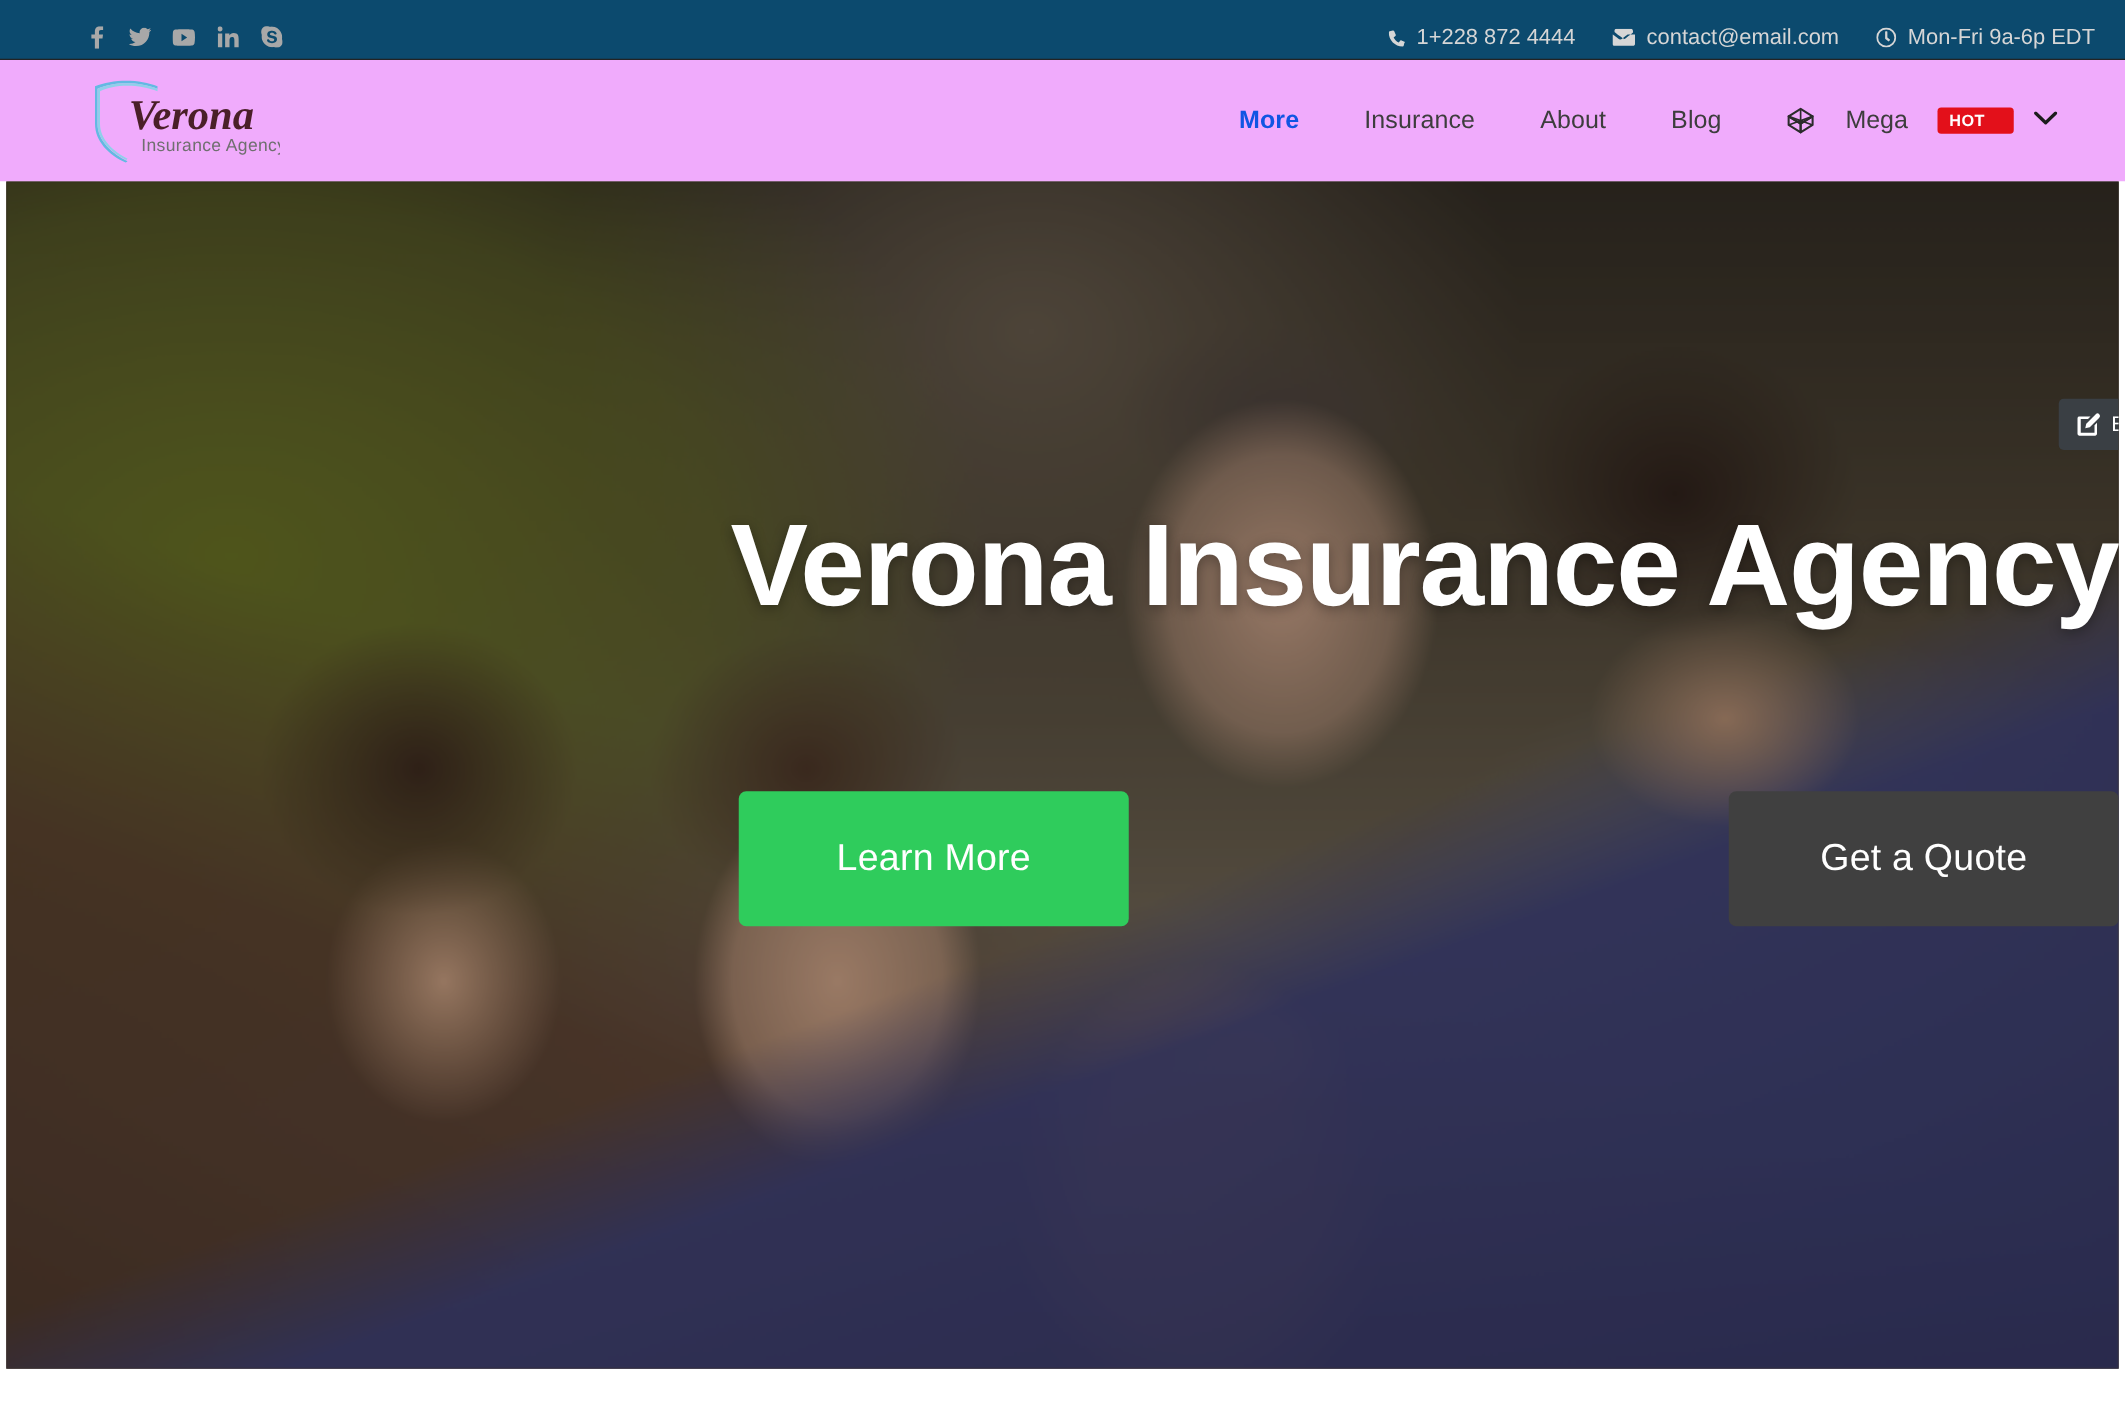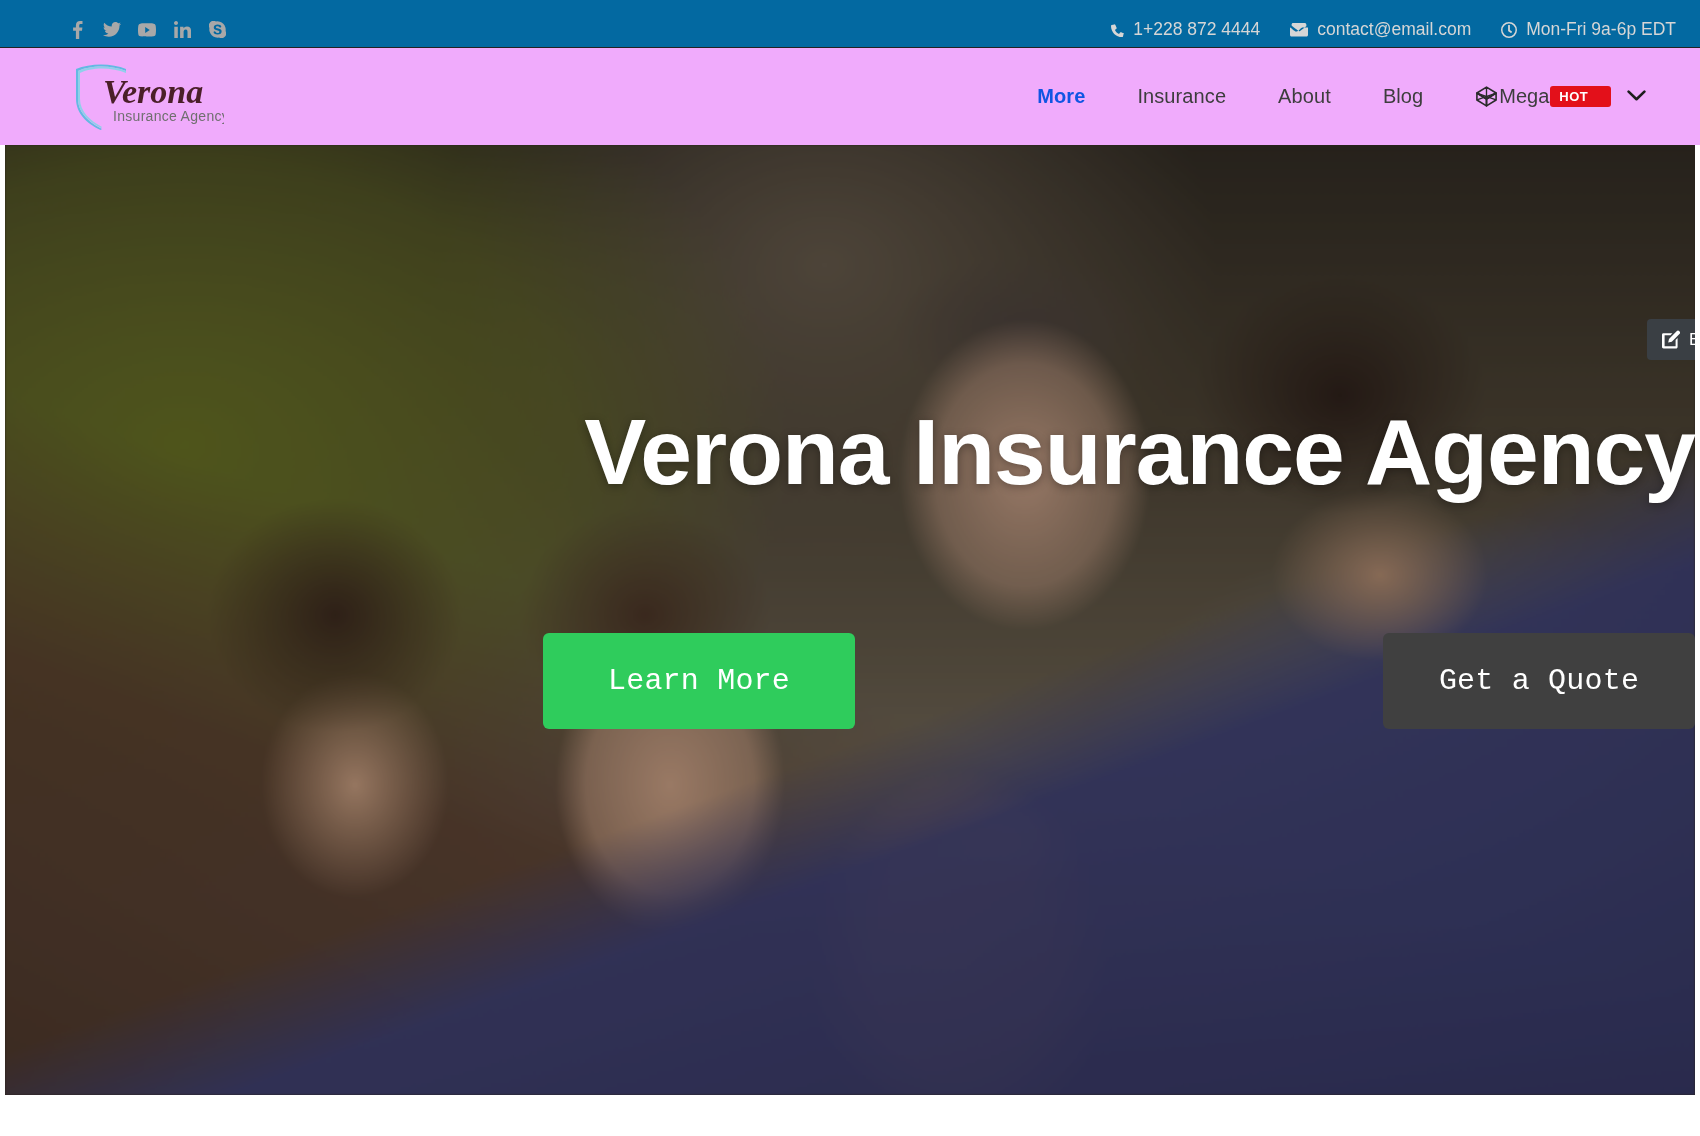--- a/index.html
+++ b/index.html
@@ -6,21 +6,21 @@
   html, body {
     width: 1700px; height: 1136px;
     font-family: "Liberation Sans", sans-serif;
     background: #ffffff;
     overflow: hidden;
   }
 
   
   .topbar {
     height: 48px;
-    background: #0369a1;
+    background: #0c4a6e;
     display: flex;
     align-items: center;
     padding: 12px 24px 0 68px;
     border-bottom: 1px solid #232323;
   }
   .social {
     display: flex;
     align-items: center;
     gap: 17px;
   }
@@ -83,21 +83,21 @@
     white-space: nowrap;
     letter-spacing: .1px;
   }
   .nav-item.active {
     color: #1055e3;
     font-weight: bold;
   }
   .nav-mega {
     display: flex;
     align-items: center;
-    gap: 1px;
+    gap: 24px;
     padding: 0 4px 0 26px;
     cursor: pointer;
     white-space: nowrap;
   }
   .nav-mega .mega-ico { display:block; }
   .nav-mega .mega-label { font-size: 20px; color: #3d3d3d; }
   .hot-badge {
     background: #e3101a;
     color: #fff;
     font-size: 13px;
@@ -186,27 +186,26 @@
   .hero-buttons {
     margin-top: 131px;
     display: flex;
     gap: 480px;
     align-items: center;
   }
   .btn {
     border: none;
     color: #ffffff;
     font-size: 30px;
-    font-family: Liberation Mono, monospace;
+    font-family: Liberation Sans, sans-serif;
     width: 312px;
-    height: 96px;
+    height: 108px;
     border-radius: 6px;
     cursor: pointer;
     letter-spacing: .2px;
-    margin-left: 48px;
   }
   .btn-learn { background: #2fcc5c; }
   .btn-quote { background: #404040; }
 
   
   .edit-tab {
     position: absolute;
     top: 174px;
     right: 0;
     background: #3a3f44;

